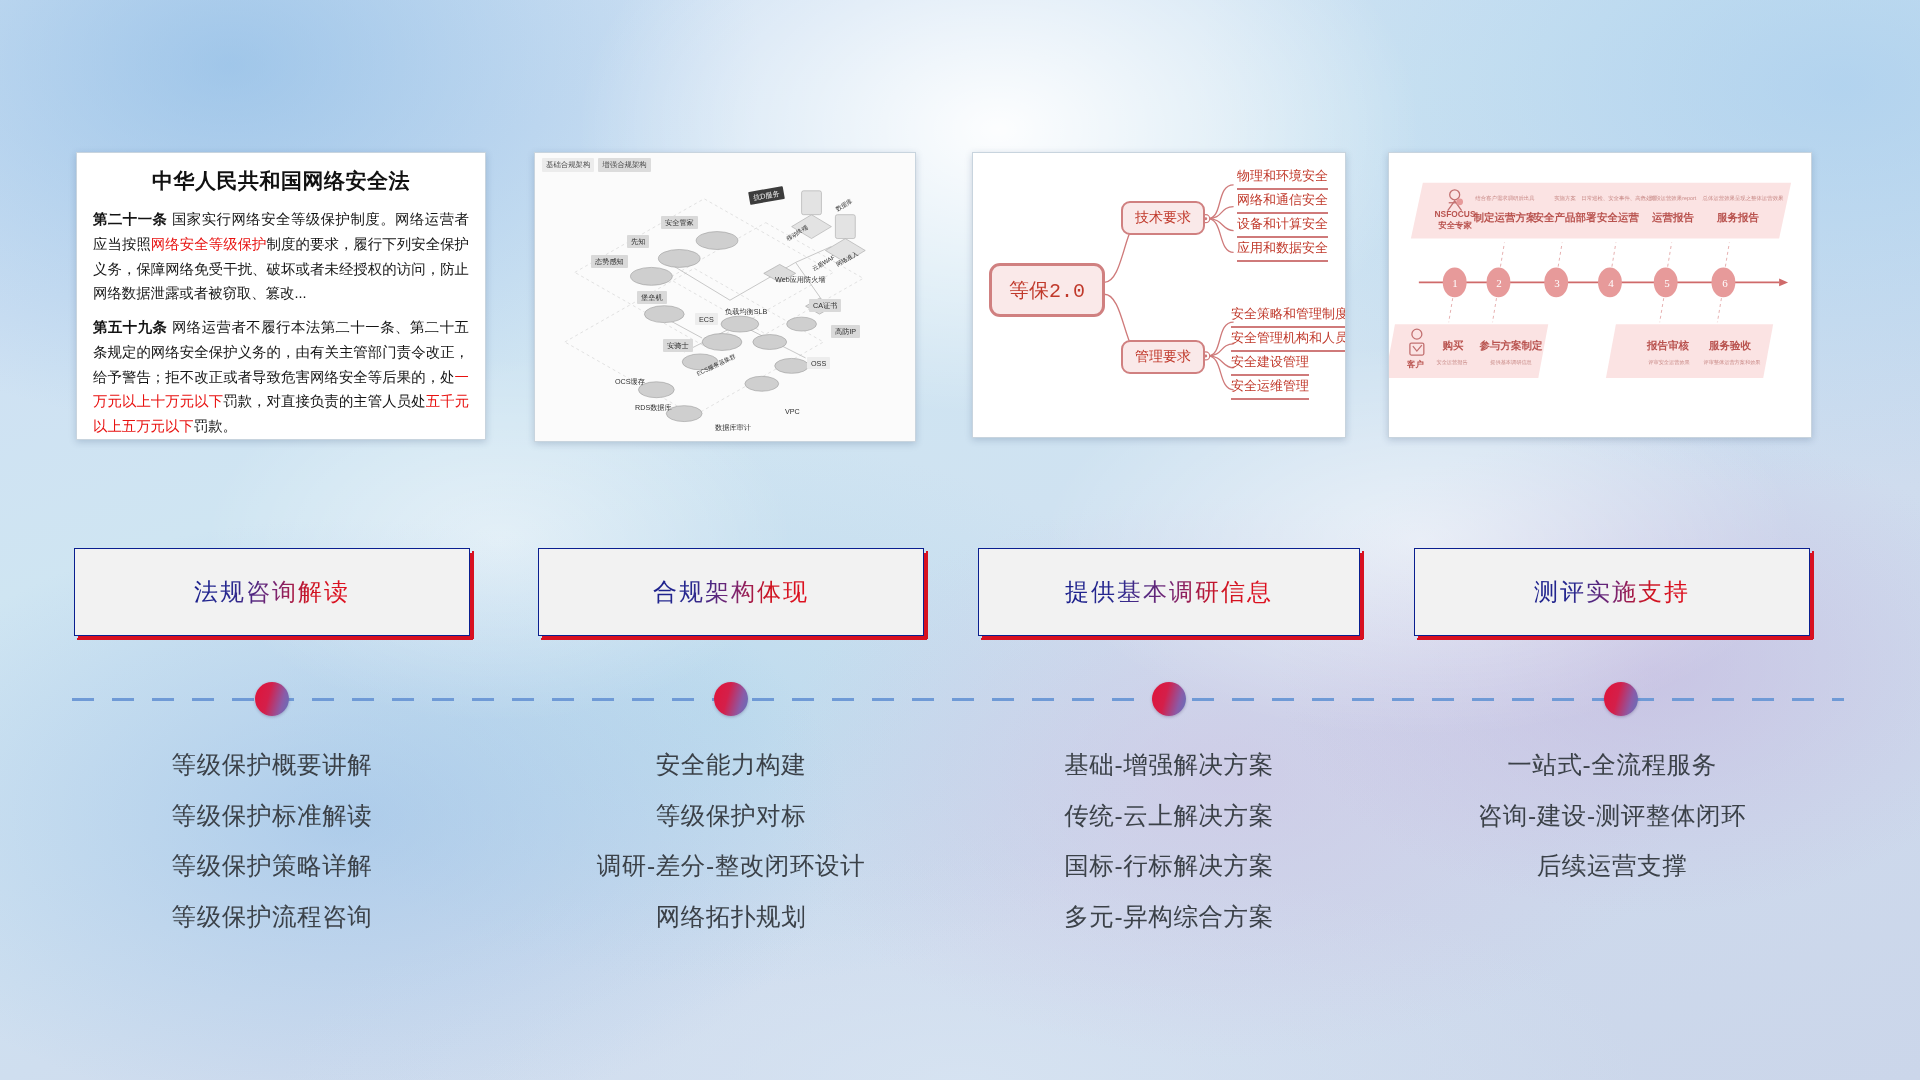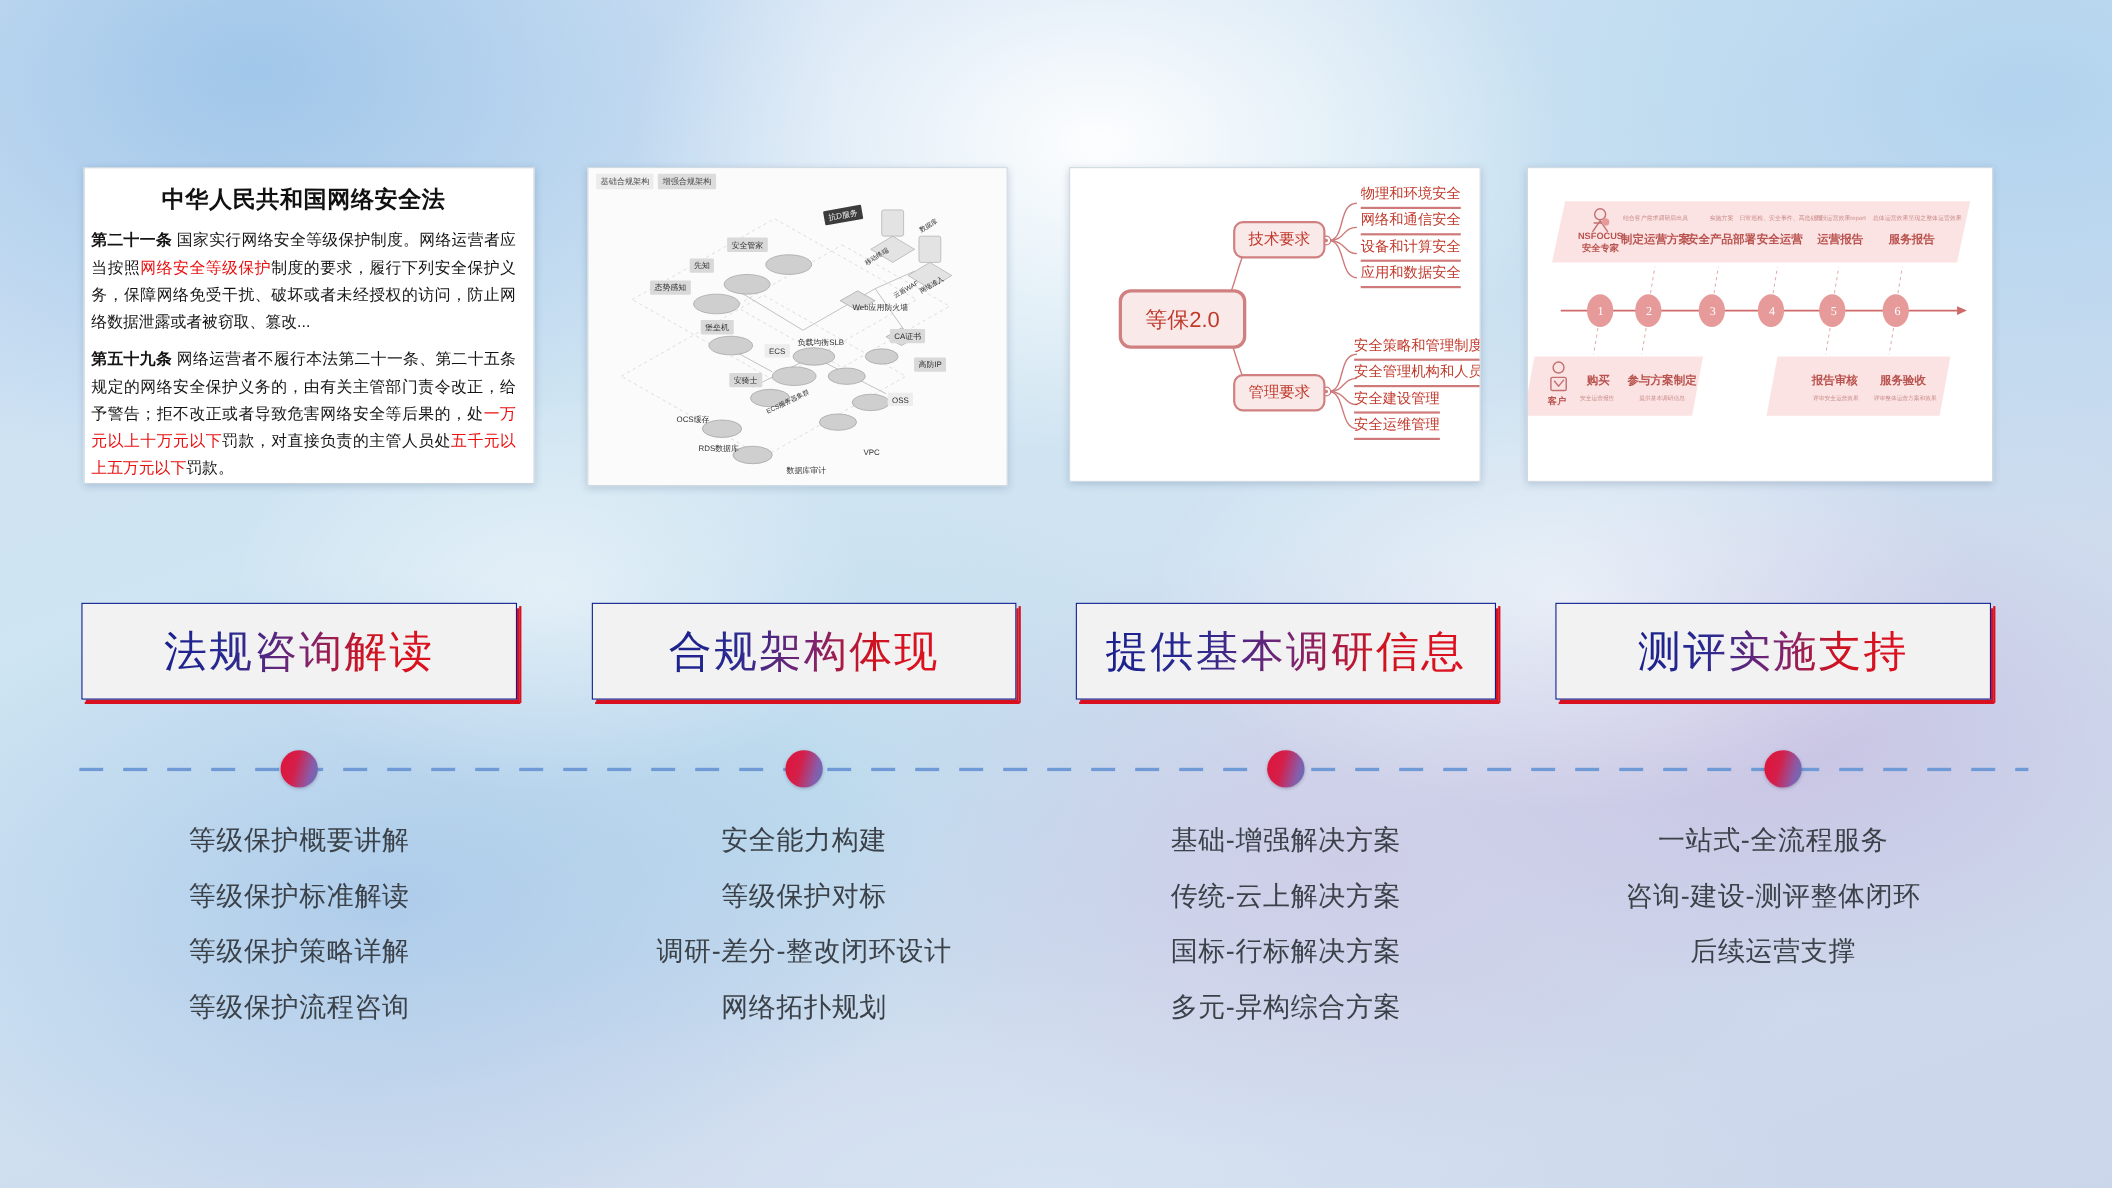--- a/index.html
+++ b/index.html
@@ -48,21 +48,21 @@
     border: 1px solid #c8d4de;
     box-shadow: 0 2px 7px rgba(40,70,110,.22);
     overflow: hidden;
   }
   .card.c1 { left: 76px;   width: 410px; height: 288px; }
   .card.c2 { left: 534px;  width: 382px; height: 290px; }
   .card.c3 { left: 972px;  width: 374px; height: 286px; }
   .card.c4 { left: 1388px; width: 424px; height: 286px; }
 
   
-  .law { padding: 14px 16px 10px 6px; }
+  .law { padding: 14px 16px 10px 16px; }
   .law h2 {
     text-align: center; font-size: 21px; font-weight: 700;
     color: #111; letter-spacing: .5px; margin-bottom: 12px;
     font-family: "Liberation Sans", "DejaVu Sans", sans-serif;
   }
   .law p {
     font-size: 14.4px; line-height: 1.72; color: #141414;
     text-align: justify; margin-bottom: 9px;
   }
   .law b { font-weight: 700; }
@@ -88,22 +88,21 @@
 
   
   .mind { position: relative; width: 100%; height: 100%; background: #fff; }
   .mind svg { position: absolute; inset: 0; }
   .mm-root {
     position: absolute; left: 16px; top: 110px;
     width: 116px; height: 54px;
     background: #fae9e9; border: 3px solid #d08080; border-radius: 11px;
     display: flex; align-items: center; justify-content: center;
     font-size: 20px; color: #c0392b;
-    font-family: Liberation Sans, sans-serif;
-    margin-left: 28px;
+    font-family: Liberation Mono, monospace;
   }
   .mm-mid {
     position: absolute; width: 84px; height: 34px;
     background: #fae9e9; border: 2px solid #d08080; border-radius: 9px;
     display: flex; align-items: center; justify-content: center;
     font-size: 14px; color: #c0392b;
     font-family: "Liberation Serif", "DejaVu Serif", serif;
   }
   .mm-mid.tech { left: 148px; top: 48px; }
   .mm-mid.mgmt { left: 148px; top: 187px; }
@@ -162,21 +161,21 @@
   }
   .banner::before {
     content: ""; position: absolute; top: 2px; bottom: -4px; right: -5px;
     width: 2.4px; background: #d81020;
   }
   .banner.b1 { left: 74px;   width: 396px; }
   .banner.b2 { left: 538px;  width: 386px; }
   .banner.b3 { left: 978px;  width: 382px; }
   .banner.b4 { left: 1414px; width: 396px; }
   .banner .txt {
-    font-size: 39px; font-weight: 400; letter-spacing: 2px;
+    font-size: 24px; font-weight: 400; letter-spacing: 2px;
     background: linear-gradient(100deg, #1a1f8c 0%, #2a2a90 26%, #7b2470 52%, #cf1320 74%, #e01020 100%);
     -webkit-background-clip: text; background-clip: text;
     color: transparent; -webkit-text-fill-color: transparent;
     font-family: Liberation Mono, monospace;
   }
 
   
   .timeline { position: absolute; top: 668px; left: 0; width: 1920px; height: 64px; }
   .tl-line {
     position: absolute; top: 30px; left: 72px; width: 1772px; height: 3px;

